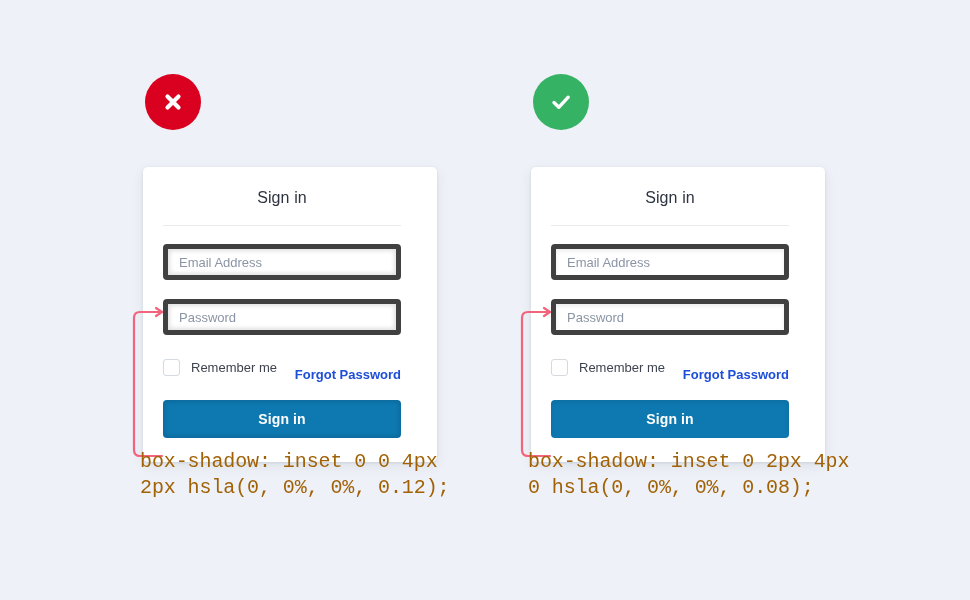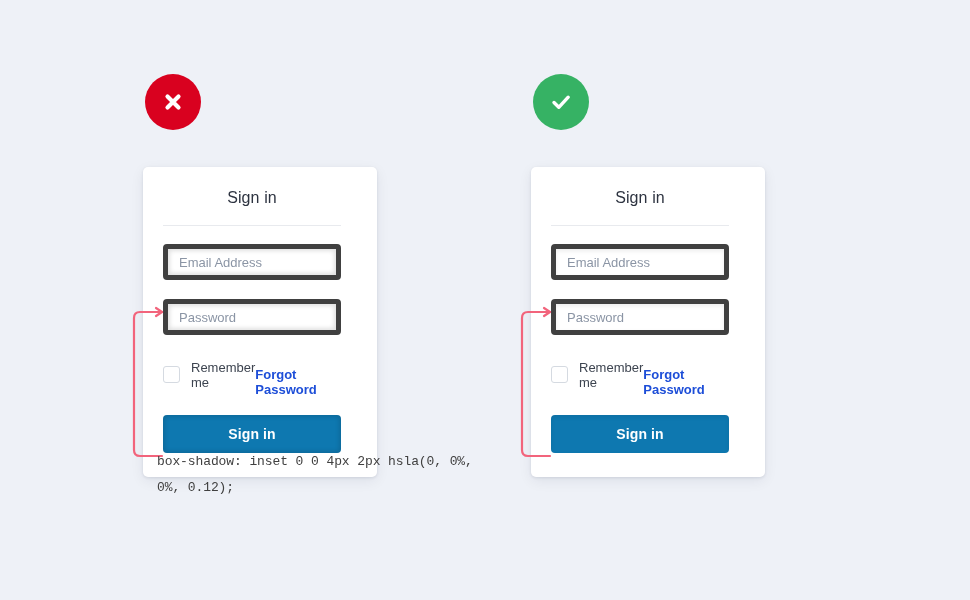--- a/index.html
+++ b/index.html
@@ -44,21 +44,21 @@
   }
   .badge.bad  { background: #d9011f; }
   .badge.good { background: #36b264; }
   .badge svg { display: block; }
 
   
   .card {
     position: absolute;
     top: 167px;
     left: 33px;
-    width: 234px;
+    width: 294px;
     background: #ffffff;
     border-radius: 5px;
     box-shadow: 0 1px 3px rgba(16,30,54,0.10), 0 4px 14px rgba(16,30,54,0.07);
     padding: 0 16px 24px 0;
     box-sizing: border-box;
   }
 
   .card-title {
     text-align: center;
     font-size: 16px;
@@ -162,27 +162,27 @@
     left: 8px;
     top: 300px;
     width: 46px;
     height: 168px;
     pointer-events: none;
   }
 
   
   .code {
     position: absolute;
-    left: 47px;
+    left: 30px;
     top: 449px;
     width: 340px;
     font-family: "Liberation Mono", monospace;
-    font-size: 13px;
+    font-size: 20px;
     line-height: 26px;
-    color: #404040;
+    color: #a16207;
     white-space: pre-wrap;
     letter-spacing: -0.1px;
   }
 </style>
 </head>
 <body>
 
 <div class="stage">
 
   <div class="example bad">
@@ -253,15 +253,16 @@
       </div>
     </div>
 
     <div class="connector">
       <svg width="46" height="168" viewBox="0 0 46 168" aria-hidden="true">
         <path d="M44 12 L22 12 Q16 12 16 18 L16 150 Q16 156 22 156 L44 156" fill="none" stroke="#f2647c" stroke-width="2.2" stroke-linecap="round"></path>
         <path d="M38 8 L44 12 L38 16" fill="none" stroke="#f2647c" stroke-width="2.2" stroke-linecap="round" stroke-linejoin="round"></path>
       </svg>
     </div>
 
+    <div class="code">box-shadow: inset 0 2px 4px 0 hsla(0, 0%, 0%, 0.08);</div>
   </div>
 
 </div>
 
 </body></html>

